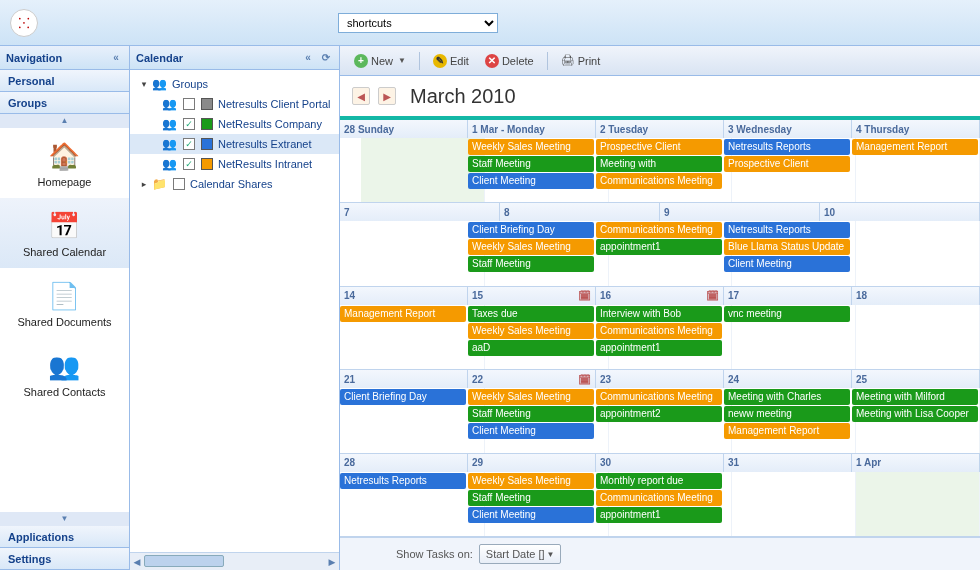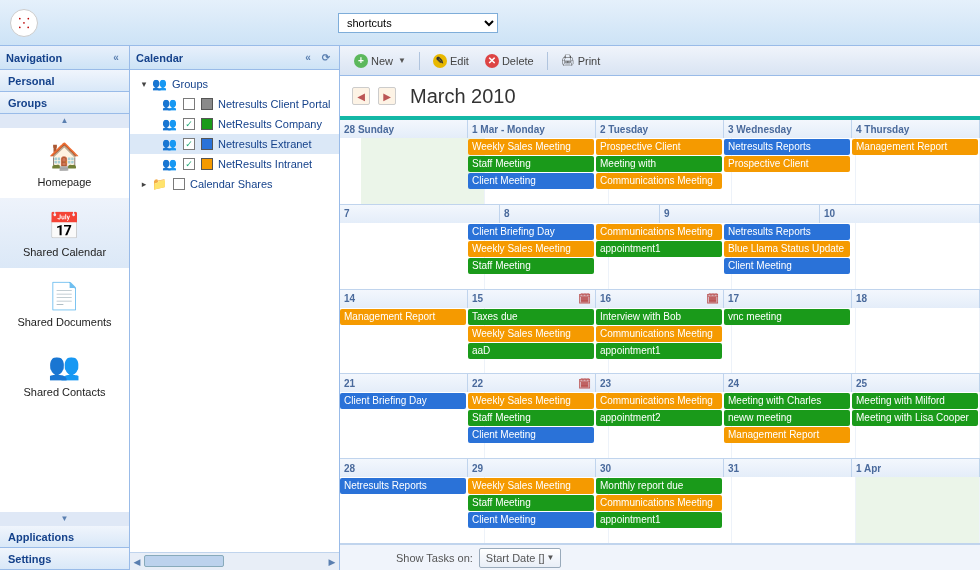--- a/index.html
+++ b/index.html
@@ -47,21 +47,21 @@
 .week-row { flex: 1; display: flex; flex-direction: column; border-bottom: 1px solid #c0d4ed; }
 .day-header-row { height: 18px; display: flex; }
 .day-header { flex: 1; border-right: 1px solid #c0d4ed; background: linear-gradient(#f3f7fd,#e4edf9); padding: 2px 4px; color: #4a6a9c; font-weight: bold; font-size: 10px; display:flex; align-items:center;}
 .day-header .rec-icon { margin-left:auto; font-size:10px; color:#b55;}
 .events-row { flex: 1; display: flex; position: relative; padding-left: 21px; }
 .day-cell-bg { flex: 1; border-right: 1px solid #edf2f9; }
 .day-cell-bg.muted { background: #ebf5e9; }
 .events-layer { position: absolute; top: 0; left: 0; right: 0; bottom: 0; }
 .evt { position: absolute; height: 16px; line-height: 16px; font-size: 10px; color: #fff; padding: 0 4px; overflow: hidden; white-space: nowrap; border-radius: 2px; cursor: pointer; }
 .c-orange { background: #f59a00; } .c-green { background: #1a9a1a; } .c-blue { background: #2a72d8; }
-.cal-bottom { height: 26px; border-top: 1px solid #c0d4ed; display: flex; align-items: center; padding: 0 10px; gap: 6px; background: #f0f4fb; color: #555; }
+.cal-bottom { height: 33px; border-top: 1px solid #c0d4ed; display: flex; align-items: center; padding: 0 10px; gap: 6px; background: #f0f4fb; color: #555; }
 .start-date-btn { height: 20px; padding: 0 6px; border: 1px solid #9ab; background: linear-gradient(#fff,#e8eef7); display: inline-flex; align-items: center; cursor: pointer; border-radius: 2px; }
 </style>
 </head>
 <body>
 
 <div class="top-bar">
   <div class="logo">
       <span class="logo-dots">⁙</span>
     </div>
   <select class="shortcuts-sel" title="shortcuts">

